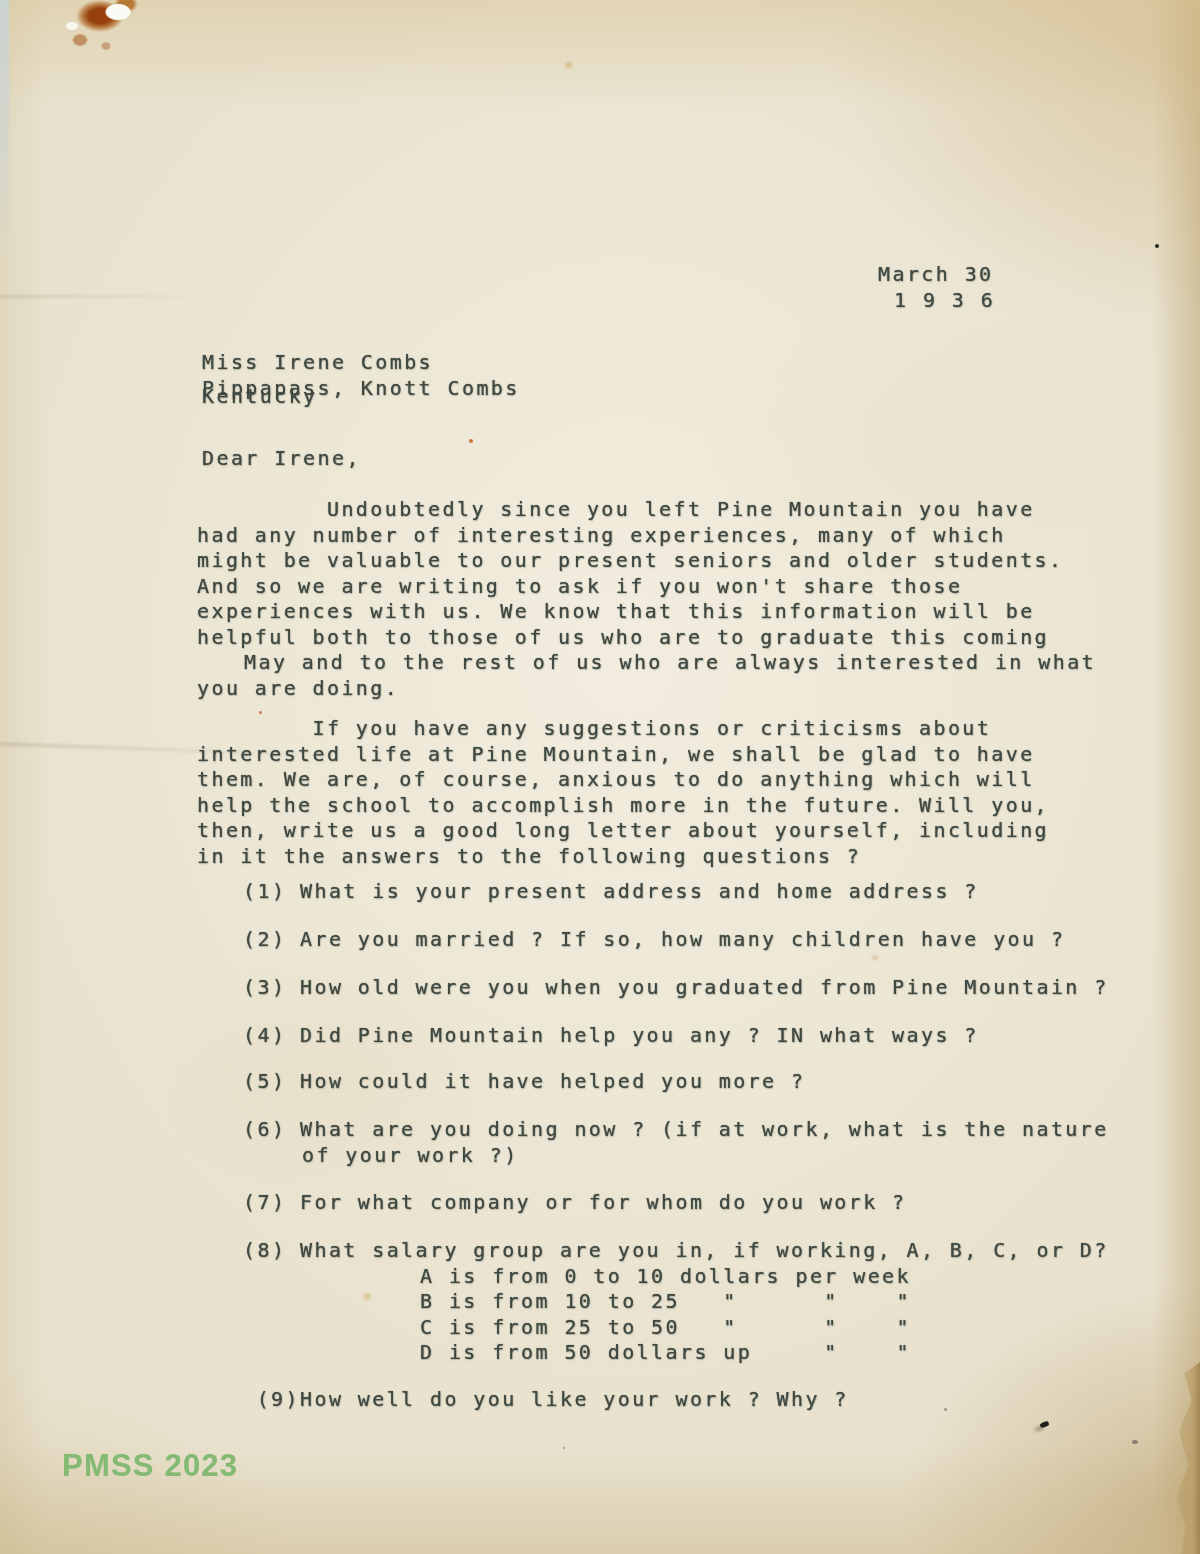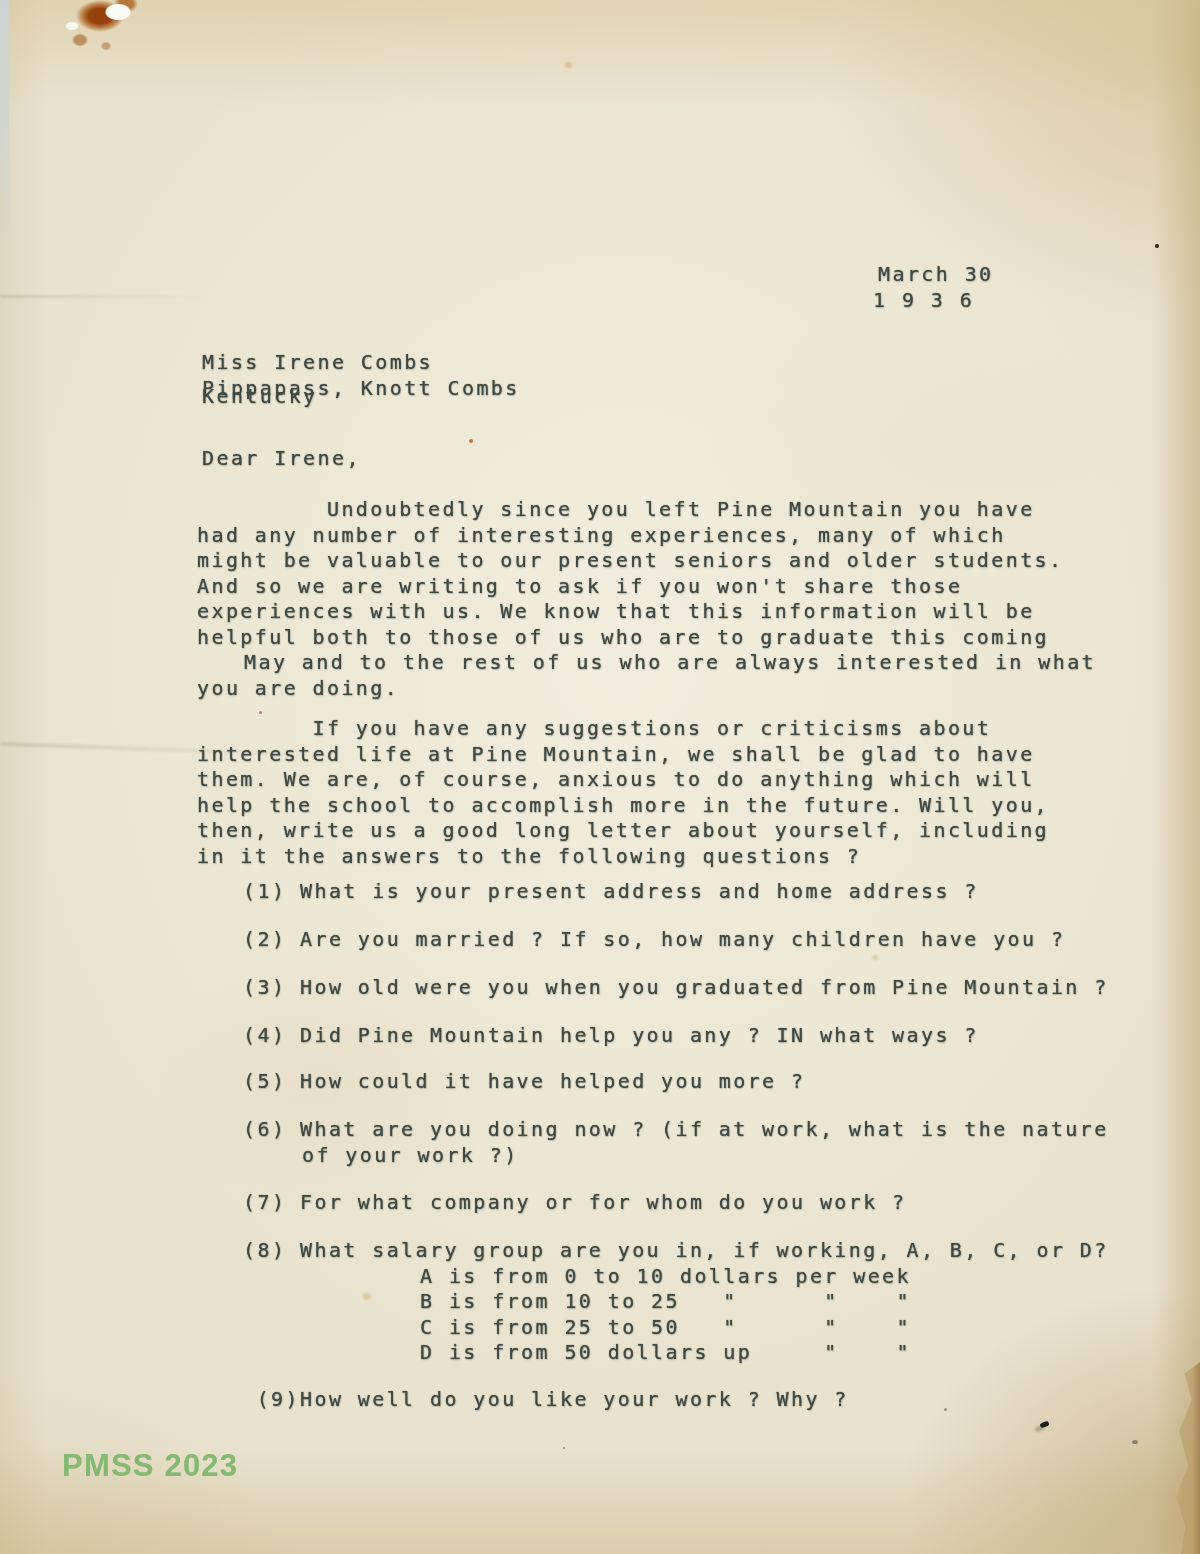--- a/index.html
+++ b/index.html
@@ -84,21 +84,21 @@
   <div class="speck" style="left:563px; top:1447px; width:2px; height:2px; background:rgba(55,62,55,0.5);"></div>
   <div class="speck" style="left:469px; top:439px; width:4px; height:4px; background:rgba(198,86,28,0.8);"></div>
   <div class="speck" style="left:259px; top:711px; width:3px; height:3px; background:rgba(200,70,40,0.7);"></div>
   <div class="speck" style="left:565px; top:62px; width:7px; height:6px; background:rgba(198,158,82,0.45); filter:blur(1px);"></div>
   <div class="speck" style="left:872px; top:955px; width:6px; height:5px; background:rgba(190,152,82,0.35); filter:blur(1px);"></div>
   <div class="speck" style="left:363px; top:1293px; width:8px; height:7px; background:rgba(200,164,90,0.40); filter:blur(1px);"></div>
 
   <div class="typed">
 
     <div class="line" style="left:878px; top:262px;">March 30</div>
-    <div class="line" style="left:873px; top:288px;">1 9 3 6</div>
+    <div class="line" style="left:894px; top:288px;">1 9 3 6</div>
 
     <div class="line" style="left:202px; top:350px;">Miss Irene Combs</div>
     <div class="line" style="left:202px; top:376px;">Pippapass, Knott Combs</div>
     <div class="line" style="left:202px; top:384px;">Kentucky</div>
 
     <div class="line" style="left:202px; top:446px;">Dear Irene,</div>
 
     <div class="line" style="left:197px; top:497px;">         Undoubtedly since you left Pine Mountain you have</div>
     <div class="line" style="left:197px; top:523px;">had any number of interesting experiences, many of which</div>
     <div class="line" style="left:197px; top:548px;">might be valuable to our present seniors and older students.</div>

